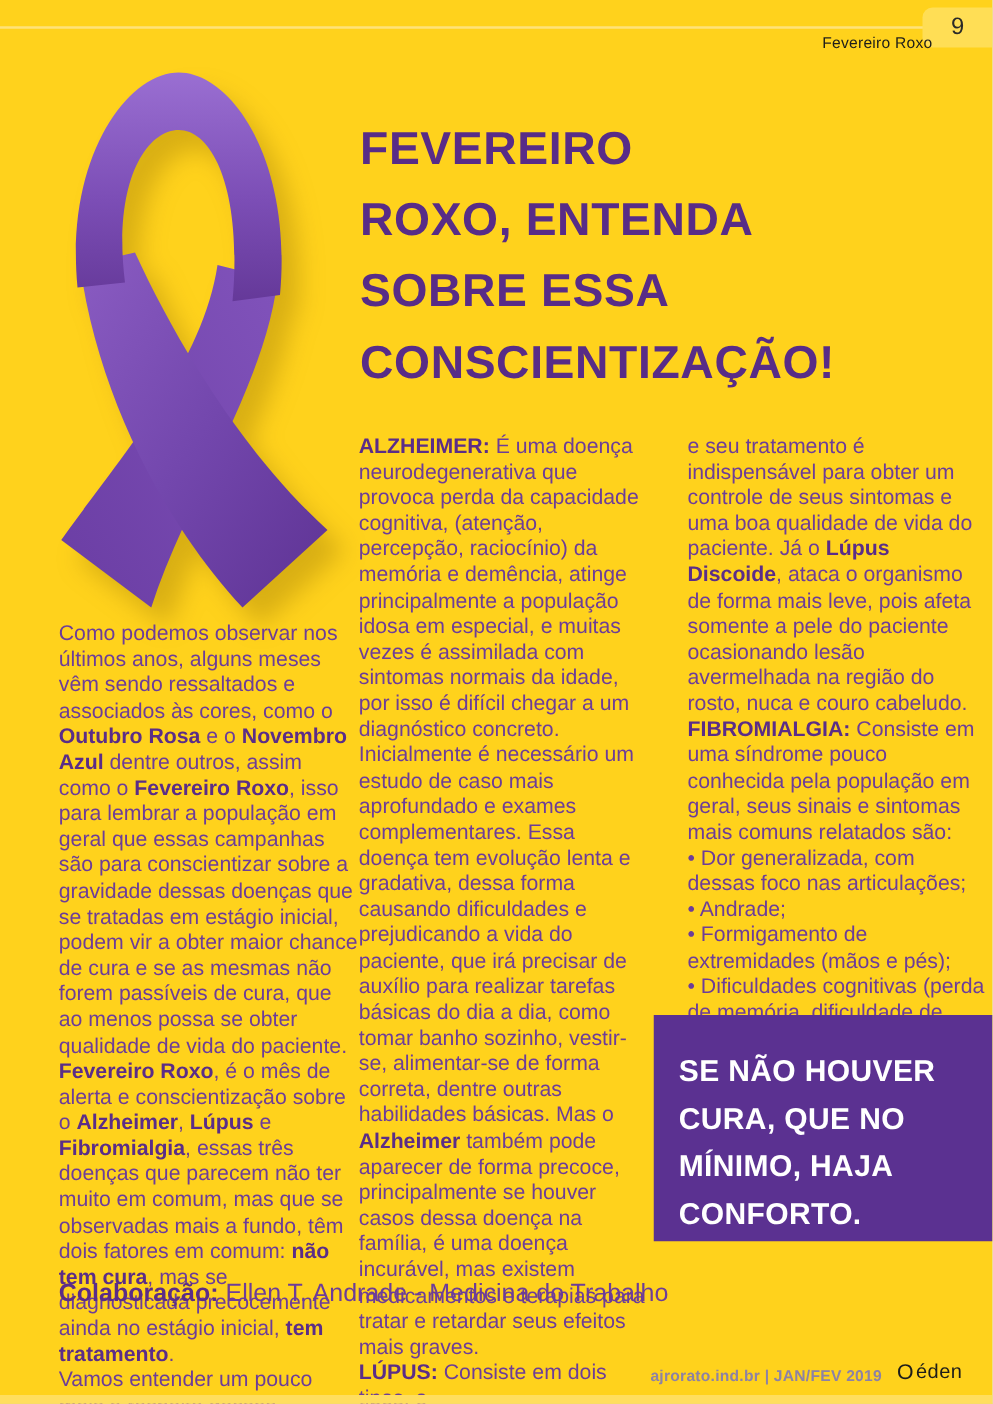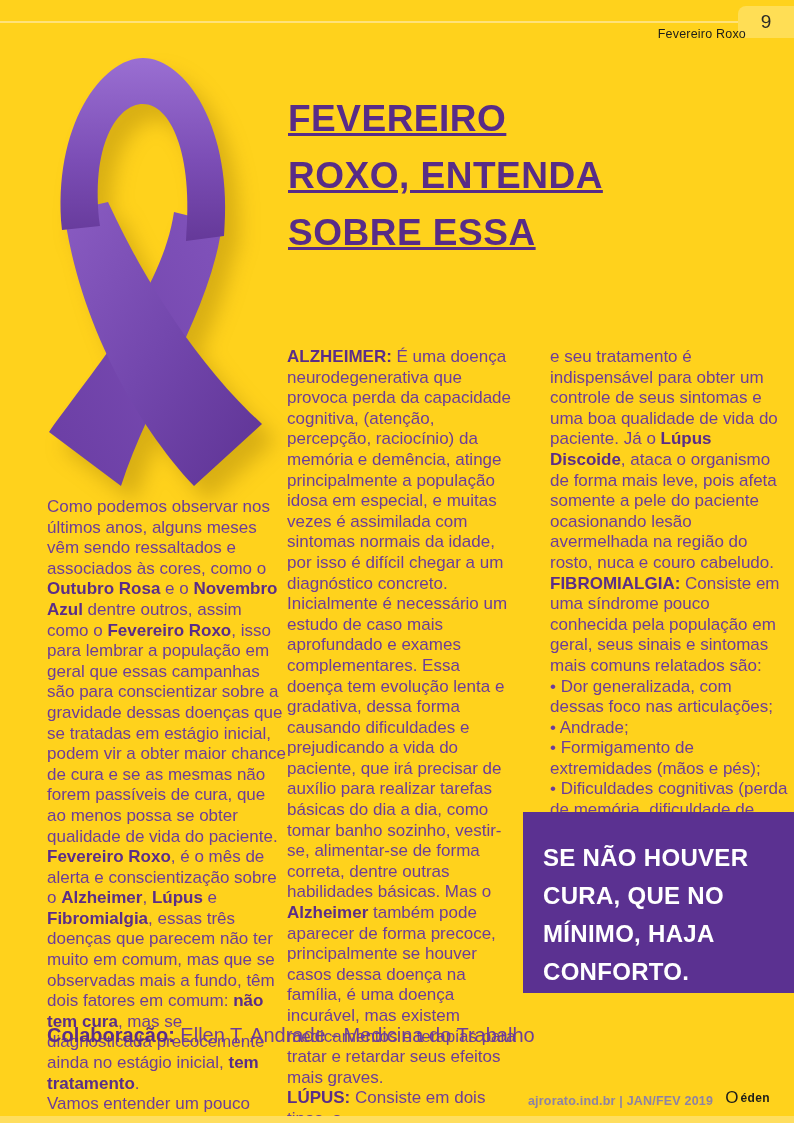--- a/index.html
+++ b/index.html
@@ -17,21 +17,21 @@
     justify-content:center; }
   .page-num { font-size:19px; color:#2a2a28; font-weight:400; }
   .section-label { position:absolute; top:27px; right:48px; font-size:12.5px;
     color:#1d1d1b; letter-spacing:0.2px; }
   
   .ribbon-wrap { position:absolute; top:34px; left:24px; width:240px; height:460px; }
   .ribbon-wrap svg { filter: drop-shadow(14px 16px 10px rgba(130,95,0,0.30)); }
   
   .title { position:absolute; left:288px; top:90px; width:470px;
     color:#582c87; font-weight:700; font-size:37px; line-height:57px;
-    letter-spacing:0.5px;text-decoration:underline; }
+    letter-spacing:0.5px; }
   
   .col { position:absolute; color:#6d3d99; font-size:17px; line-height:20.6px; }
   .col p { margin:0; }
   .col p.gap { }
   .col .bold, .rich-bold { font-weight:700; color:#5b2d88; }
   .col-left   { left:47px;  top:497px; width:240px; }
   .col-middle { left:287px; top:347px; width:233px; }
   .col-right  { left:550px; top:347px; width:238px; }
   
   .quote-box { position:absolute; left:523px; top:812px; width:321px; height:181px;
@@ -41,21 +41,21 @@
   
   .collab { position:absolute; left:47px; top:1024px; font-size:20px; }
   .collab .label { font-weight:700; color:#5b2d88; }
   .collab .value { color:#6d3d99; }
   
   .footer-row { position:absolute; right:24px; top:1088px; display:flex;
     align-items:flex-end; gap:12px; }
   .footer-info { font-size:12.5px; font-weight:700; color:#8d82a5; letter-spacing:0.2px; }
   .brand { display:flex; align-items:center; gap:2px; color:#1d1d1b; }
   .brand .o { font-size:17px; font-weight:400; }
-  .brand .name { font-size:12px; font-weight:700; letter-spacing:0.4px; }
+  .brand .name { font-size:16px; font-weight:400; letter-spacing:0.4px; }
   .bottom-strip { position:absolute; left:0; bottom:0; width:100%; height:7px;
     background:#ffde5e; }
 </style>
 </head>
 <body>
 
 <div class="page">
 
   <div class="header-line"></div>
   <div class="page-tab">
@@ -87,20 +87,21 @@
       <path d="M 40 178 C 55 288, 112 390, 170 452 L 238 390 C 172 330, 118 242, 84 168 Z" fill="url(#gA)"></path>
 
       <path d="M 38 196 C 28 92, 78 24, 119 24 C 161 24, 210 94, 200 202 L 162 207 C 170 118, 146 70, 119 70 C 93 70, 66 112, 76 192 Z" fill="url(#gLoop)"></path>
     </svg>
   </div>
 
   <div class="title">
     <div>FEVEREIRO</div>
     <div>ROXO, ENTENDA</div>
     <div>SOBRE ESSA</div>
+    <div>CONSCIENTIZAÇÃO!</div>
   </div>
 
   <div class="col col-left">
       <p><span>Como podemos observar nos últimos anos, alguns meses vêm sendo ressaltados e associados às cores, como o </span><span class="bold">Outubro Rosa</span><span> e o </span><span class="bold">Novembro Azul</span><span> dentre outros, assim como o </span><span class="bold">Fevereiro Roxo</span><span>, isso para lembrar a população em geral que essas campanhas são para conscientizar sobre a gravidade dessas doenças que se tratadas em estágio inicial, podem vir a obter maior chance de cura e se as mesmas não forem passíveis de cura, que ao menos possa se obter qualidade de vida do paciente.</span></p>
       <p><span class="bold">Fevereiro Roxo</span><span>, é o mês de alerta e conscientização sobre o </span><span class="bold">Alzheimer</span><span>, </span><span class="bold">Lúpus</span><span> e </span><span class="bold">Fibromialgia</span><span>, essas três doenças que parecem não ter muito em comum, mas que se observadas mais a fundo, têm dois fatores em comum: </span><span class="bold">não tem cura</span><span>, mas se diagnosticada precocemente ainda no estágio inicial, </span><span class="bold">tem tratamento</span><span>.</span></p>
       <p><span>Vamos entender um pouco mais a respeito dessas doenças:</span></p>
     </div>
   <div class="col col-middle">
       <p><span class="bold">ALZHEIMER:</span><span> É uma doença neurodegenerativa que provoca perda da capacidade cognitiva, (atenção, percepção, raciocínio) da memória e demência, atinge principalmente a população idosa em especial, e muitas vezes é assimilada com sintomas normais da idade, por isso é difícil chegar a um diagnóstico concreto. Inicialmente é necessário um estudo de caso mais aprofundado e exames complementares. Essa doença tem evolução lenta e gradativa, dessa forma causando dificuldades e prejudicando a vida do paciente, que irá precisar de auxílio para realizar tarefas básicas do dia a dia, como tomar banho sozinho, vestir-se, alimentar-se de forma correta, dentre outras habilidades básicas. Mas o </span><span class="bold">Alzheimer</span><span> também pode aparecer de forma precoce, principalmente se houver casos dessa doença na família, é uma doença incurável, mas existem medicamentos e terapias para tratar e retardar seus efeitos mais graves.</span></p>
       <p class="gap"><span class="bold">LÚPUS:</span><span> Consiste em dois tipos, o </span></p>

